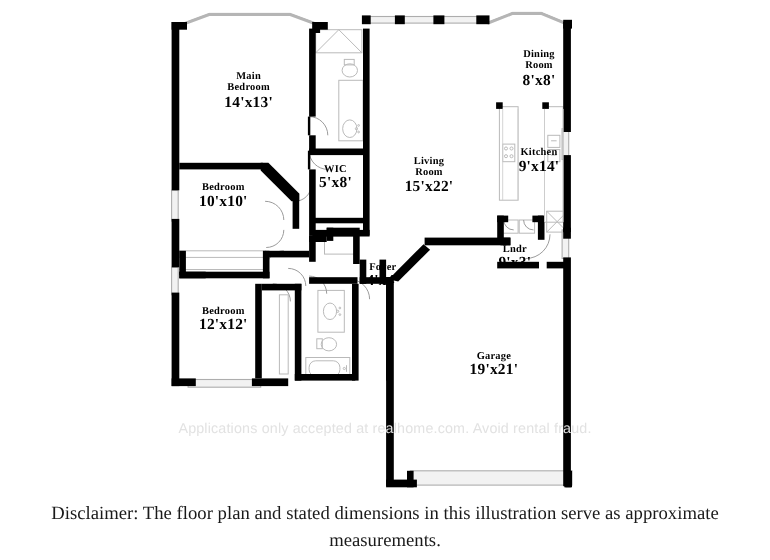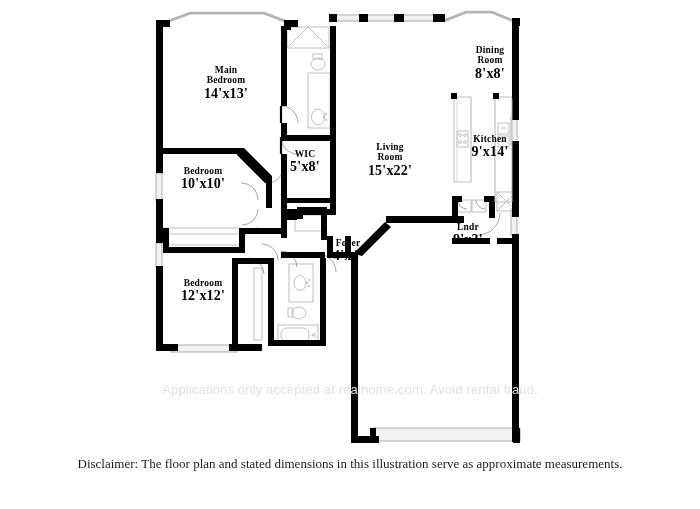--- a/index.html
+++ b/index.html
@@ -57,21 +57,21 @@
     pointer-events: none;
     user-select: none;
   }
   #disclaimer {
     position: absolute;
     left: 0;
     top: 455px;
     width: 700px;
     text-align: center;
     font-family: "Liberation Serif", serif;
-    font-size: 13px;
+    font-size: 17px;
     color: #1a1a1a;
     line-height: 1.42;
   }
   #disclaimer .dl-line { display: block; }
 </style>
 </head>
 <body>
 
 <div id="plan-stage">
 
@@ -344,19 +344,23 @@
   <div class="room-label" style="left:436px; top:222px; width:64px;">
     <span class="rl-name">Lndr</span>
     <span class="rl-dim">9'x3'</span>
   </div>
 
   <div class="room-label" style="left:320px; top:238px; width:56px;">
     <span class="rl-name">Foyer</span>
     <span class="rl-dim">4'x4'</span>
   </div>
 
+  <div class="room-label" style="left:411px; top:319px; width:76px;">
+    <span class="rl-name">Garage</span>
+    <span class="rl-dim">19'x21'</span>
+  </div>
 
   <div id="watermark">Applications only accepted at realhome.com. Avoid rental fraud.</div>
 </div>
 
 <div id="disclaimer">
   <span class="dl-line">Disclaimer: The floor plan and stated dimensions in this illustration serve as approximate measurements.</span>
 </div>
 
 </body></html>

